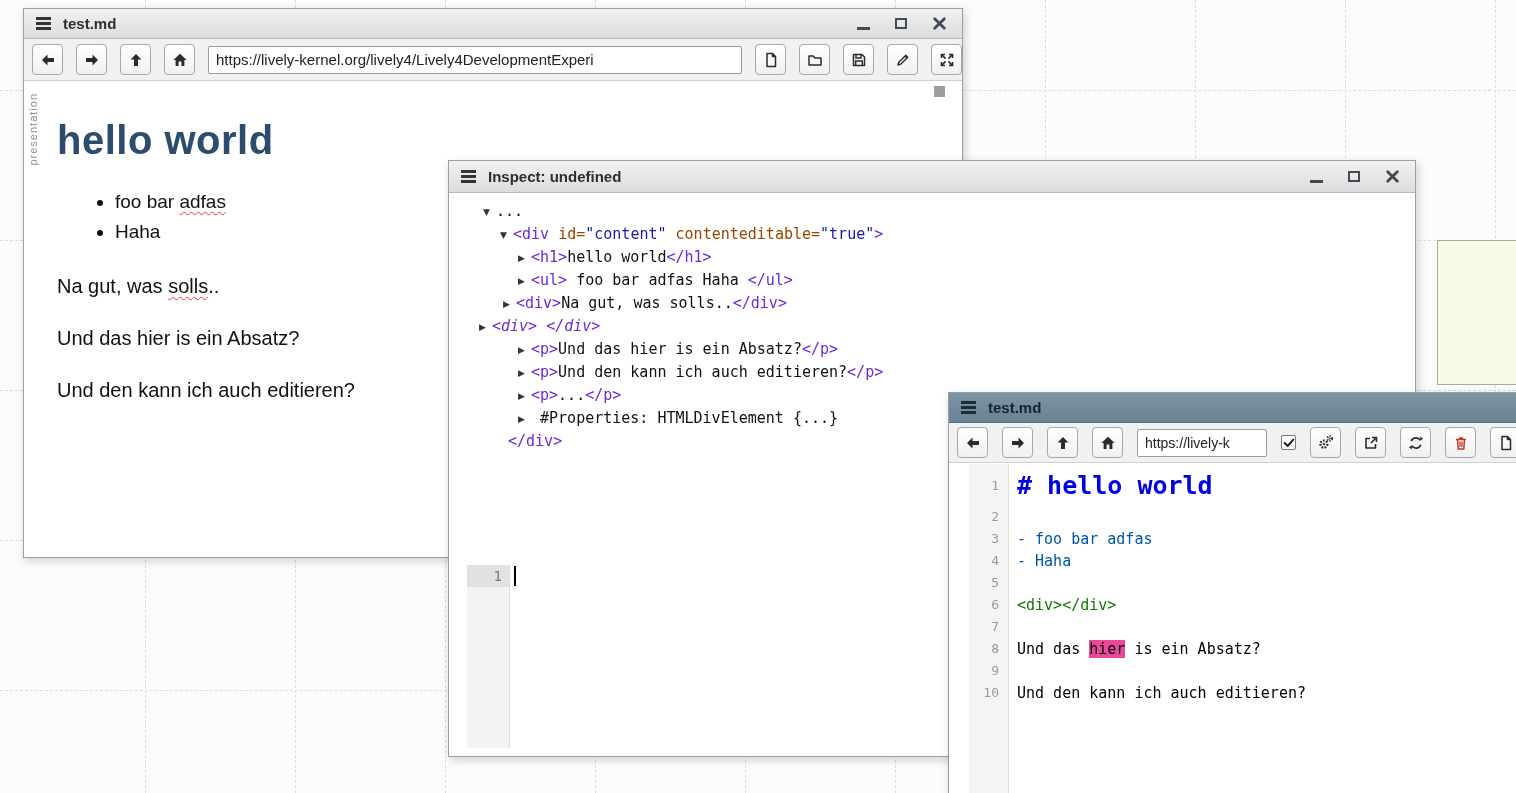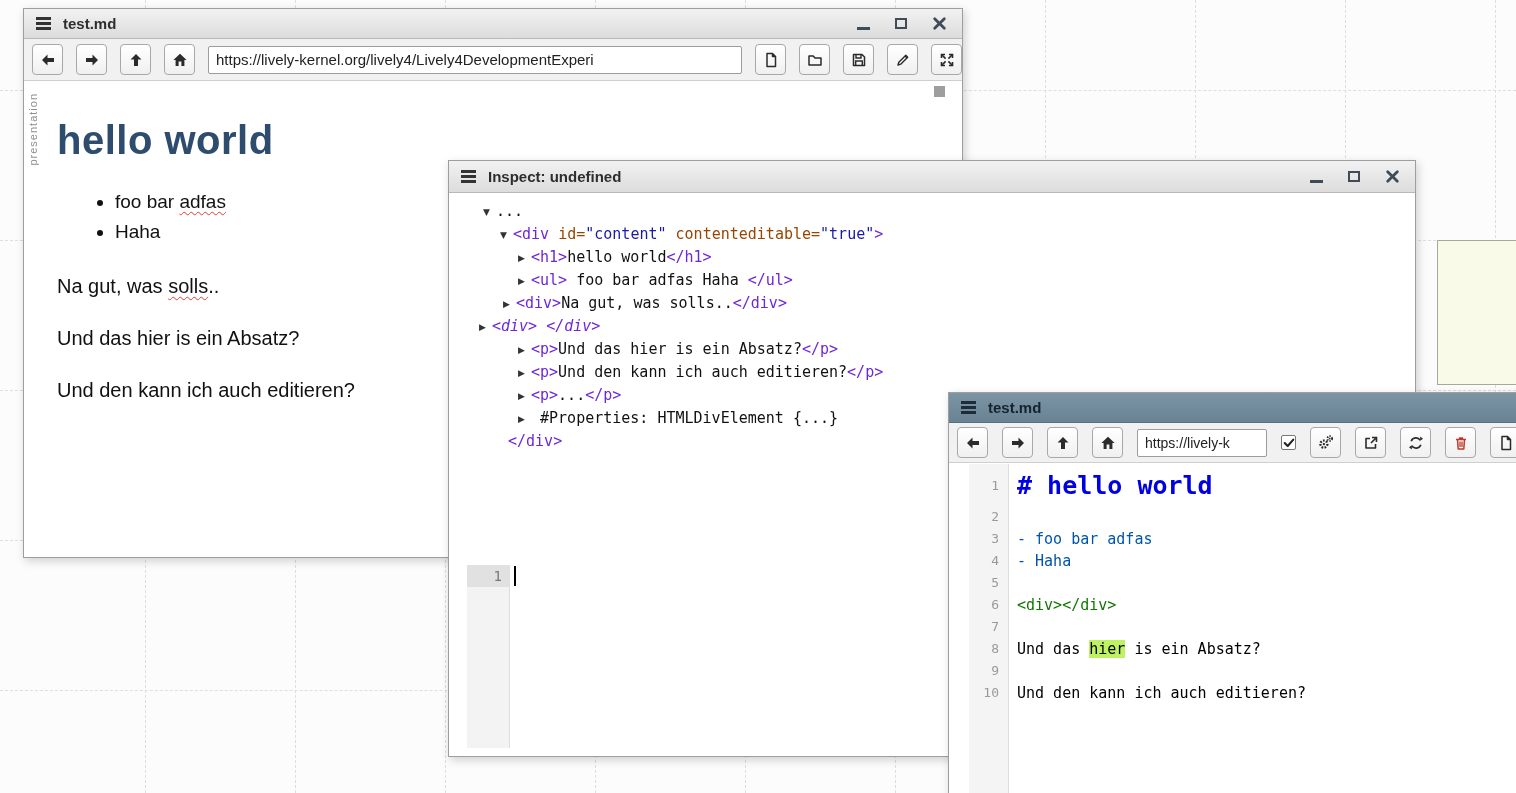--- a/index.html
+++ b/index.html
@@ -65,21 +65,21 @@
   .editor .gutter-strip { position:absolute; left:20px; top:0; bottom:0; width:40px; background:#f4f4f4; border-right:1px solid #ddd; }
   .ed-rows { position:relative; padding-top:5px; font-family:"DejaVu Sans Mono","Liberation Mono",monospace; font-size:15px; }
   .ed-row { display:flex; line-height:22px; }
   .ed-row.big { line-height:34px; }
   .ed-num { flex:0 0 60px; text-align:right; padding-right:10px; color:#9a9a9a; font-size:13px; }
   .ed-code { white-space:pre; padding-left:8px; }
   .e-header { color:#0000e0; font-weight:bold; font-size:25px; }
   .e-list { color:#0055aa; }
   .e-tag { color:#117700; }
   .e-plain { color:#000; }
-  .e-highlight { color:#000; background:#bef264; }
+  .e-highlight { color:#000; background:#ec4899; }
 
   
   .beige-panel { position:absolute; left:1437px; top:240px; width:90px; height:145px; background:#fafae8; border:1px solid #a8a898; border-right:none; z-index:1; }
 </style>
 </head>
 <body>
 
 <div class="screen">
 
   <div>

